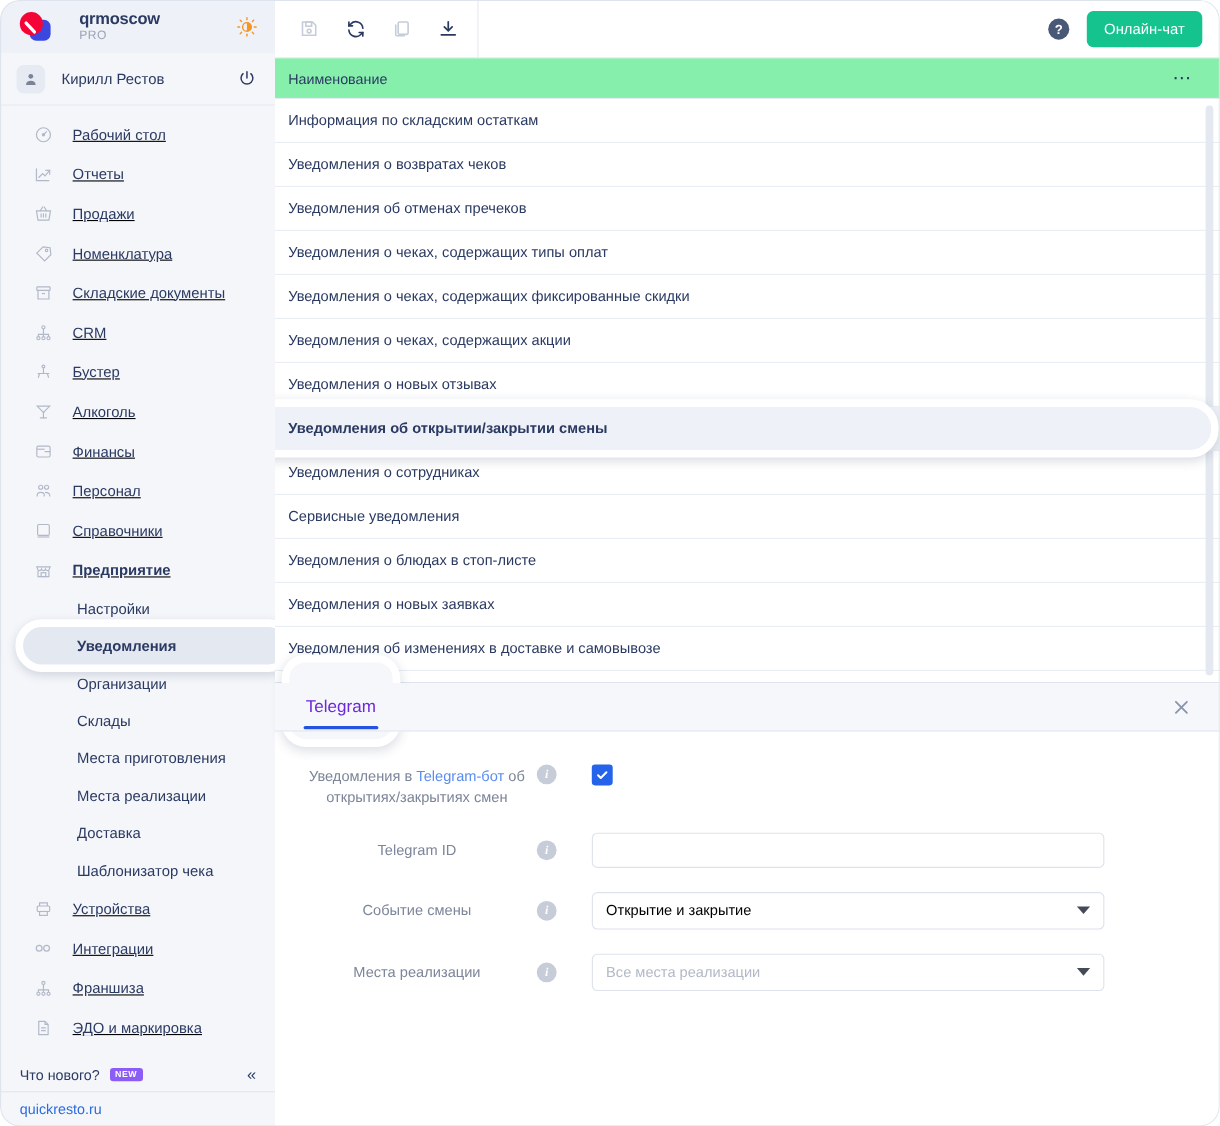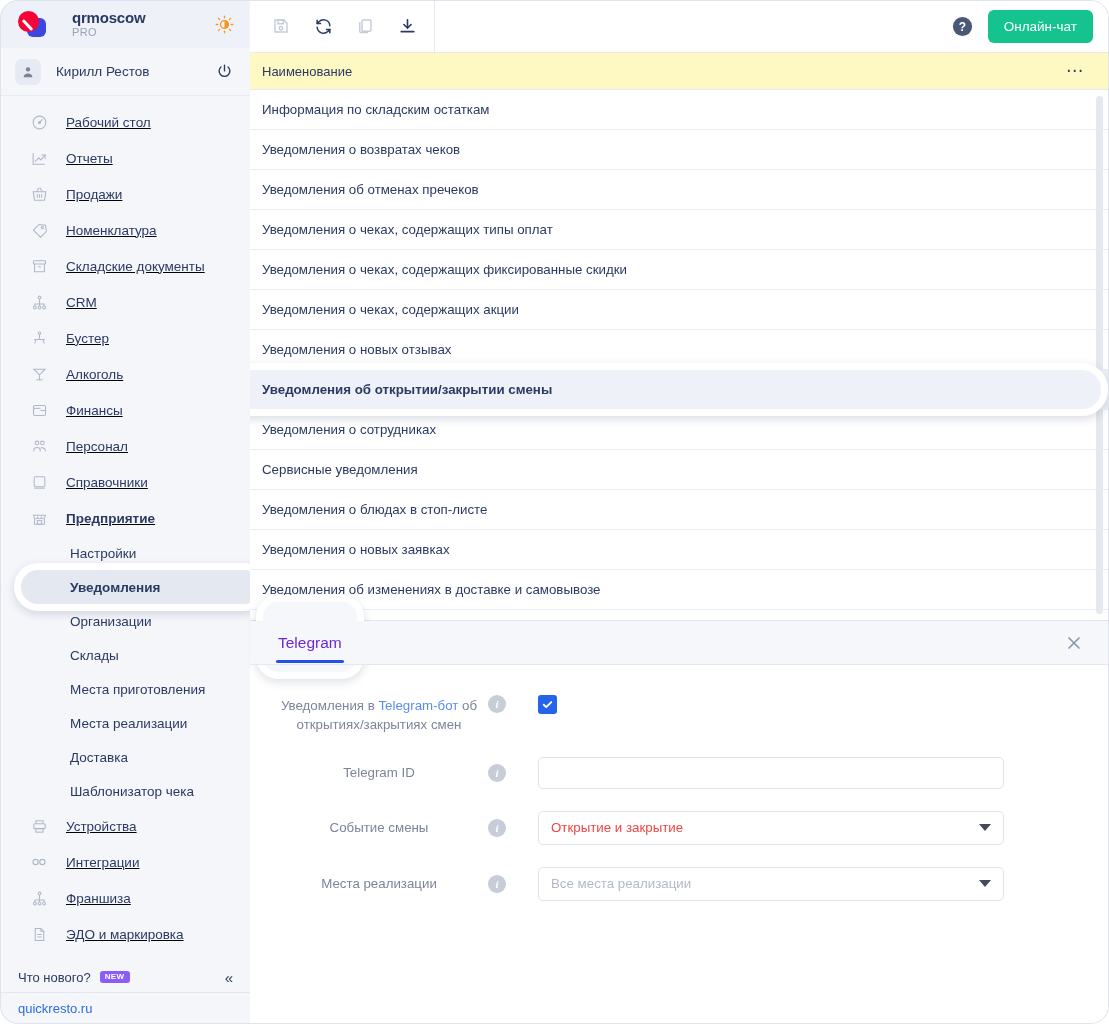--- a/index.html
+++ b/index.html
@@ -268,21 +268,21 @@
     border-radius: 6px;
     cursor: pointer;
     margin-right: 16px;
     font-family: inherit;
     white-space: nowrap;
   }
 
   .grid-head {
     height: 37px;
     flex: 0 0 37px;
-    background: #fef9c3;
+    background: #86efac;
     display: flex;
     align-items: center;
     padding: 0 18px 0 12px;
     border-bottom: 1px solid #e6eaf2;
   }
   .grid-head-title {
     font-size: 13px;
     color: #2b3a62;
     padding-left: 0;
   }
@@ -476,21 +476,21 @@
     border: 1px solid #dde2ec;
     border-radius: 5px;
     display: flex;
     align-items: center;
     padding: 0 12px;
     cursor: pointer;
     background: #ffffff;
   }
   .select-value {
     font-size: 13.3px;
-    color: #ef4444;
+    color: #000000;
   }
   .select-value.placeholder { color: #b2b9c7; }
   .select-caret {
     margin-left: auto;
     width: 0; height: 0;
     border-left: 6px solid transparent;
     border-right: 6px solid transparent;
     border-top: 7px solid #444a56;
   }
 

